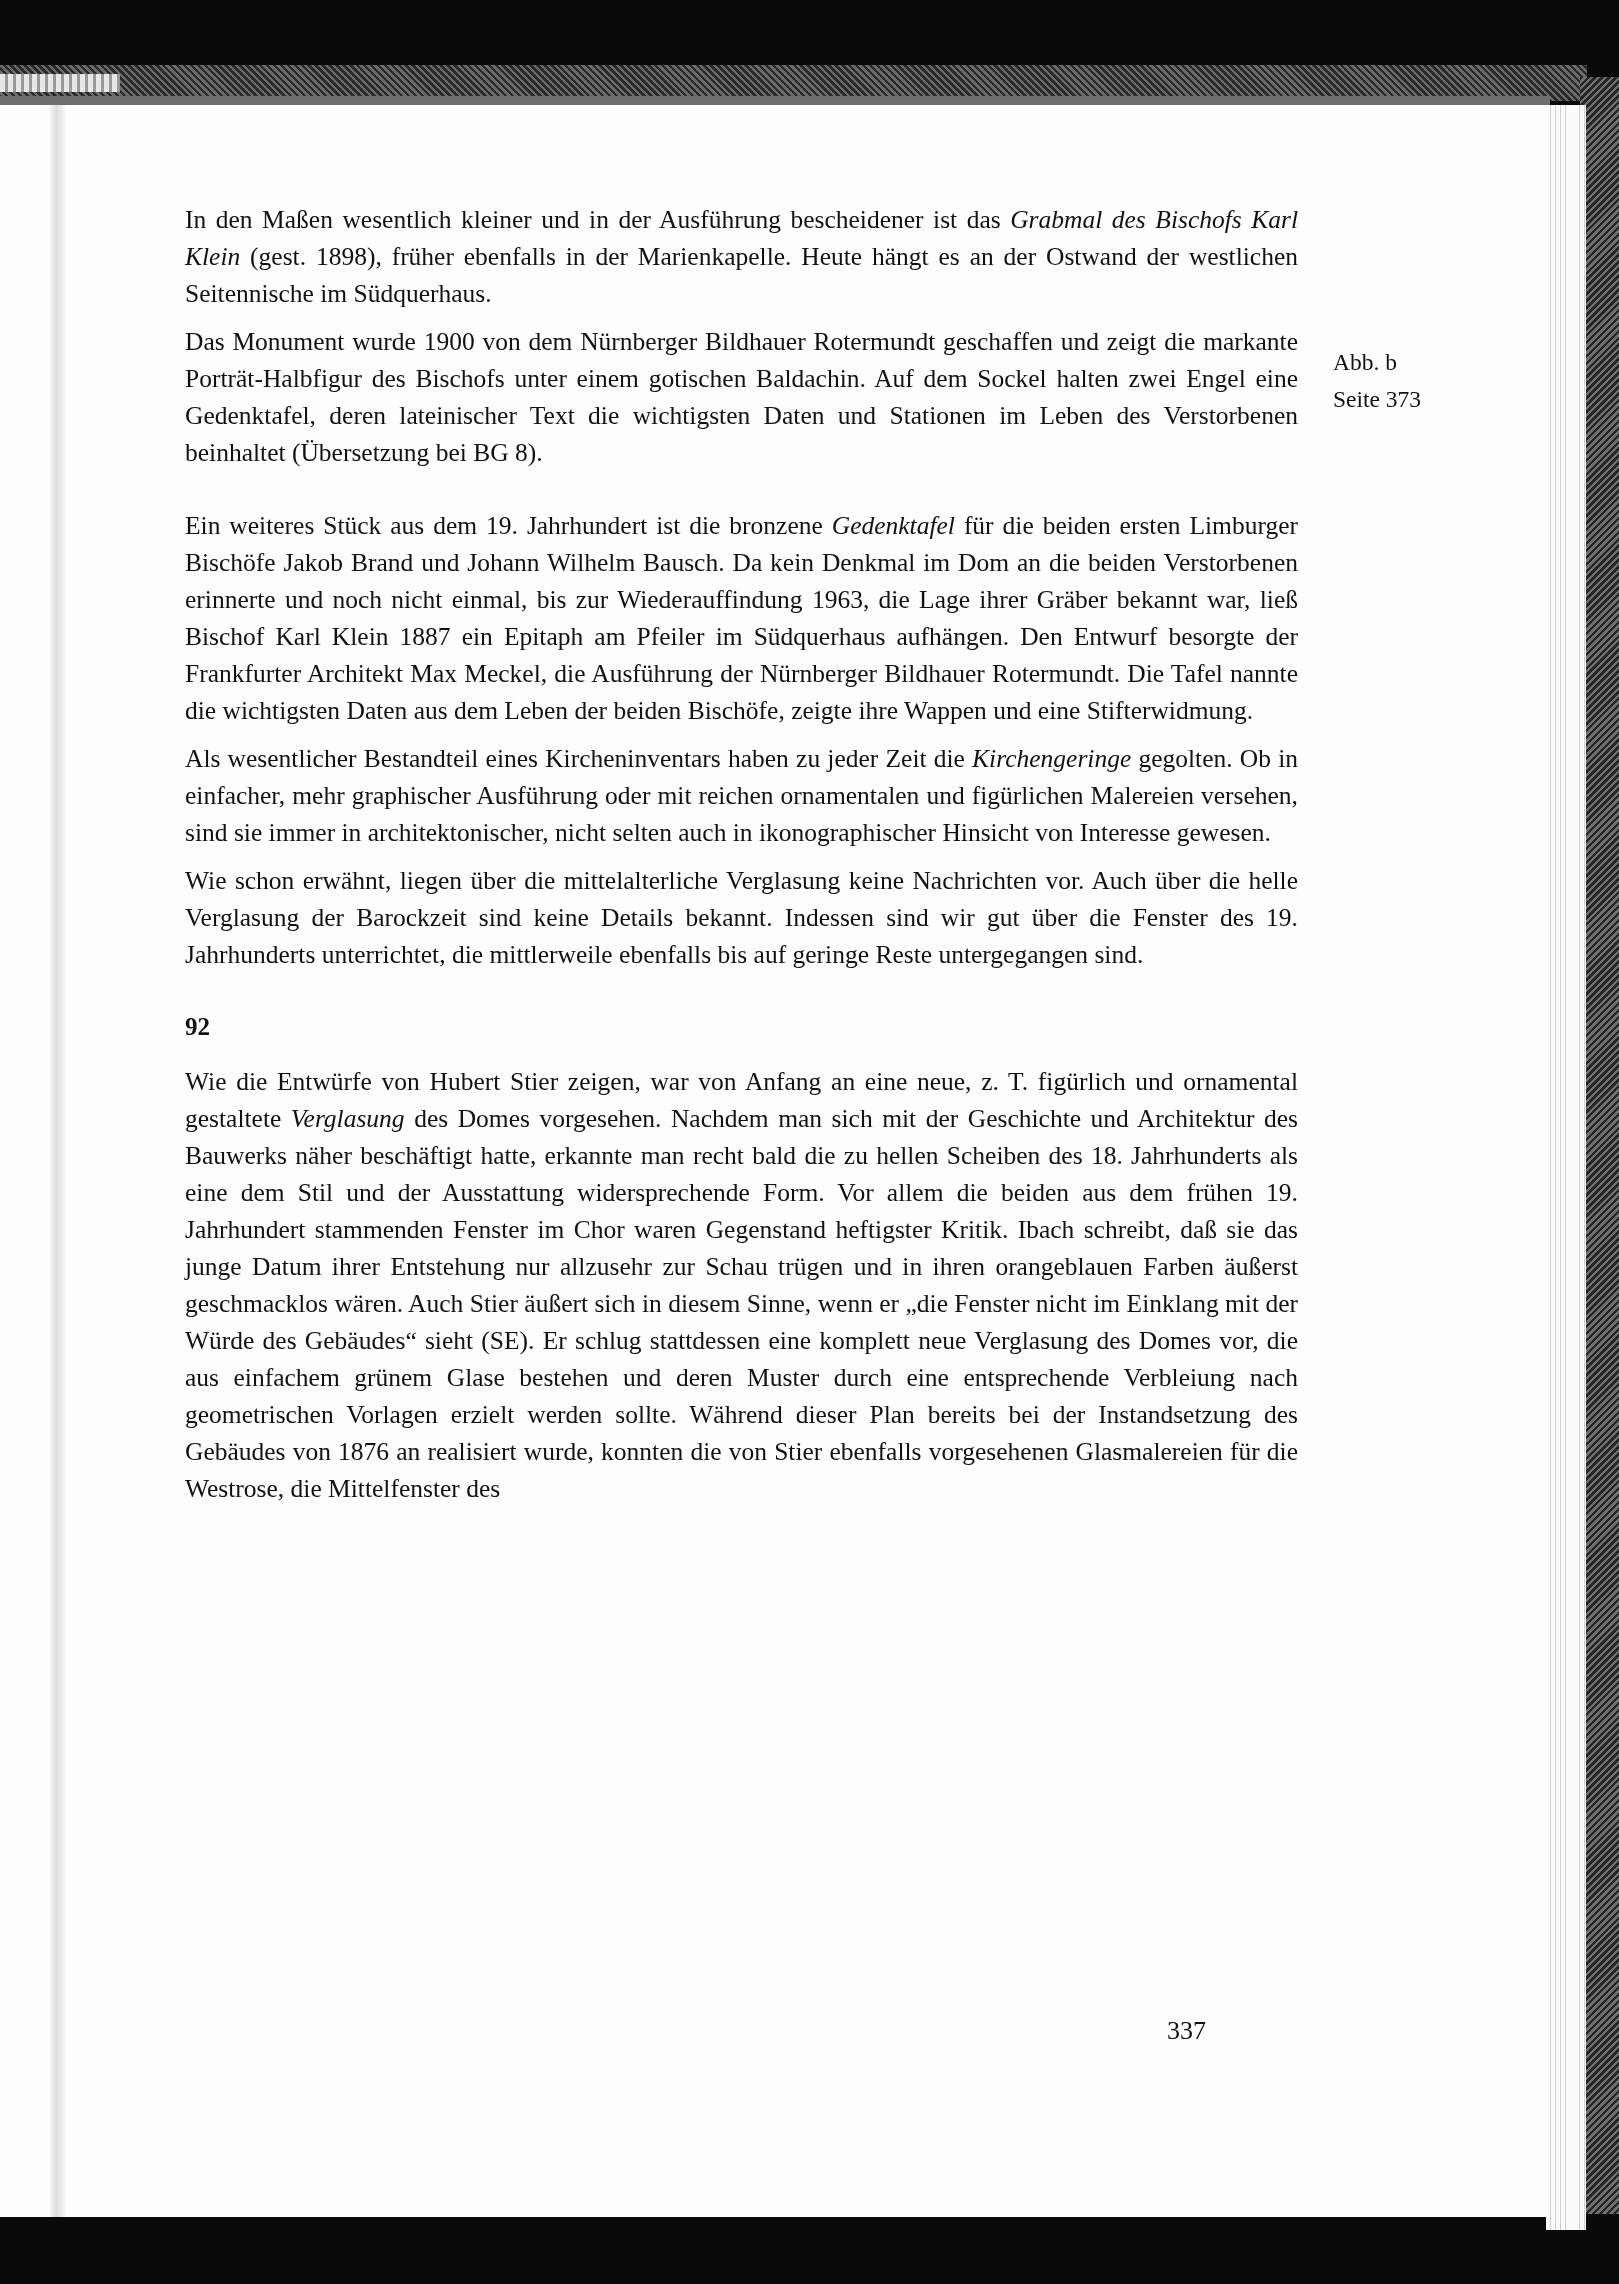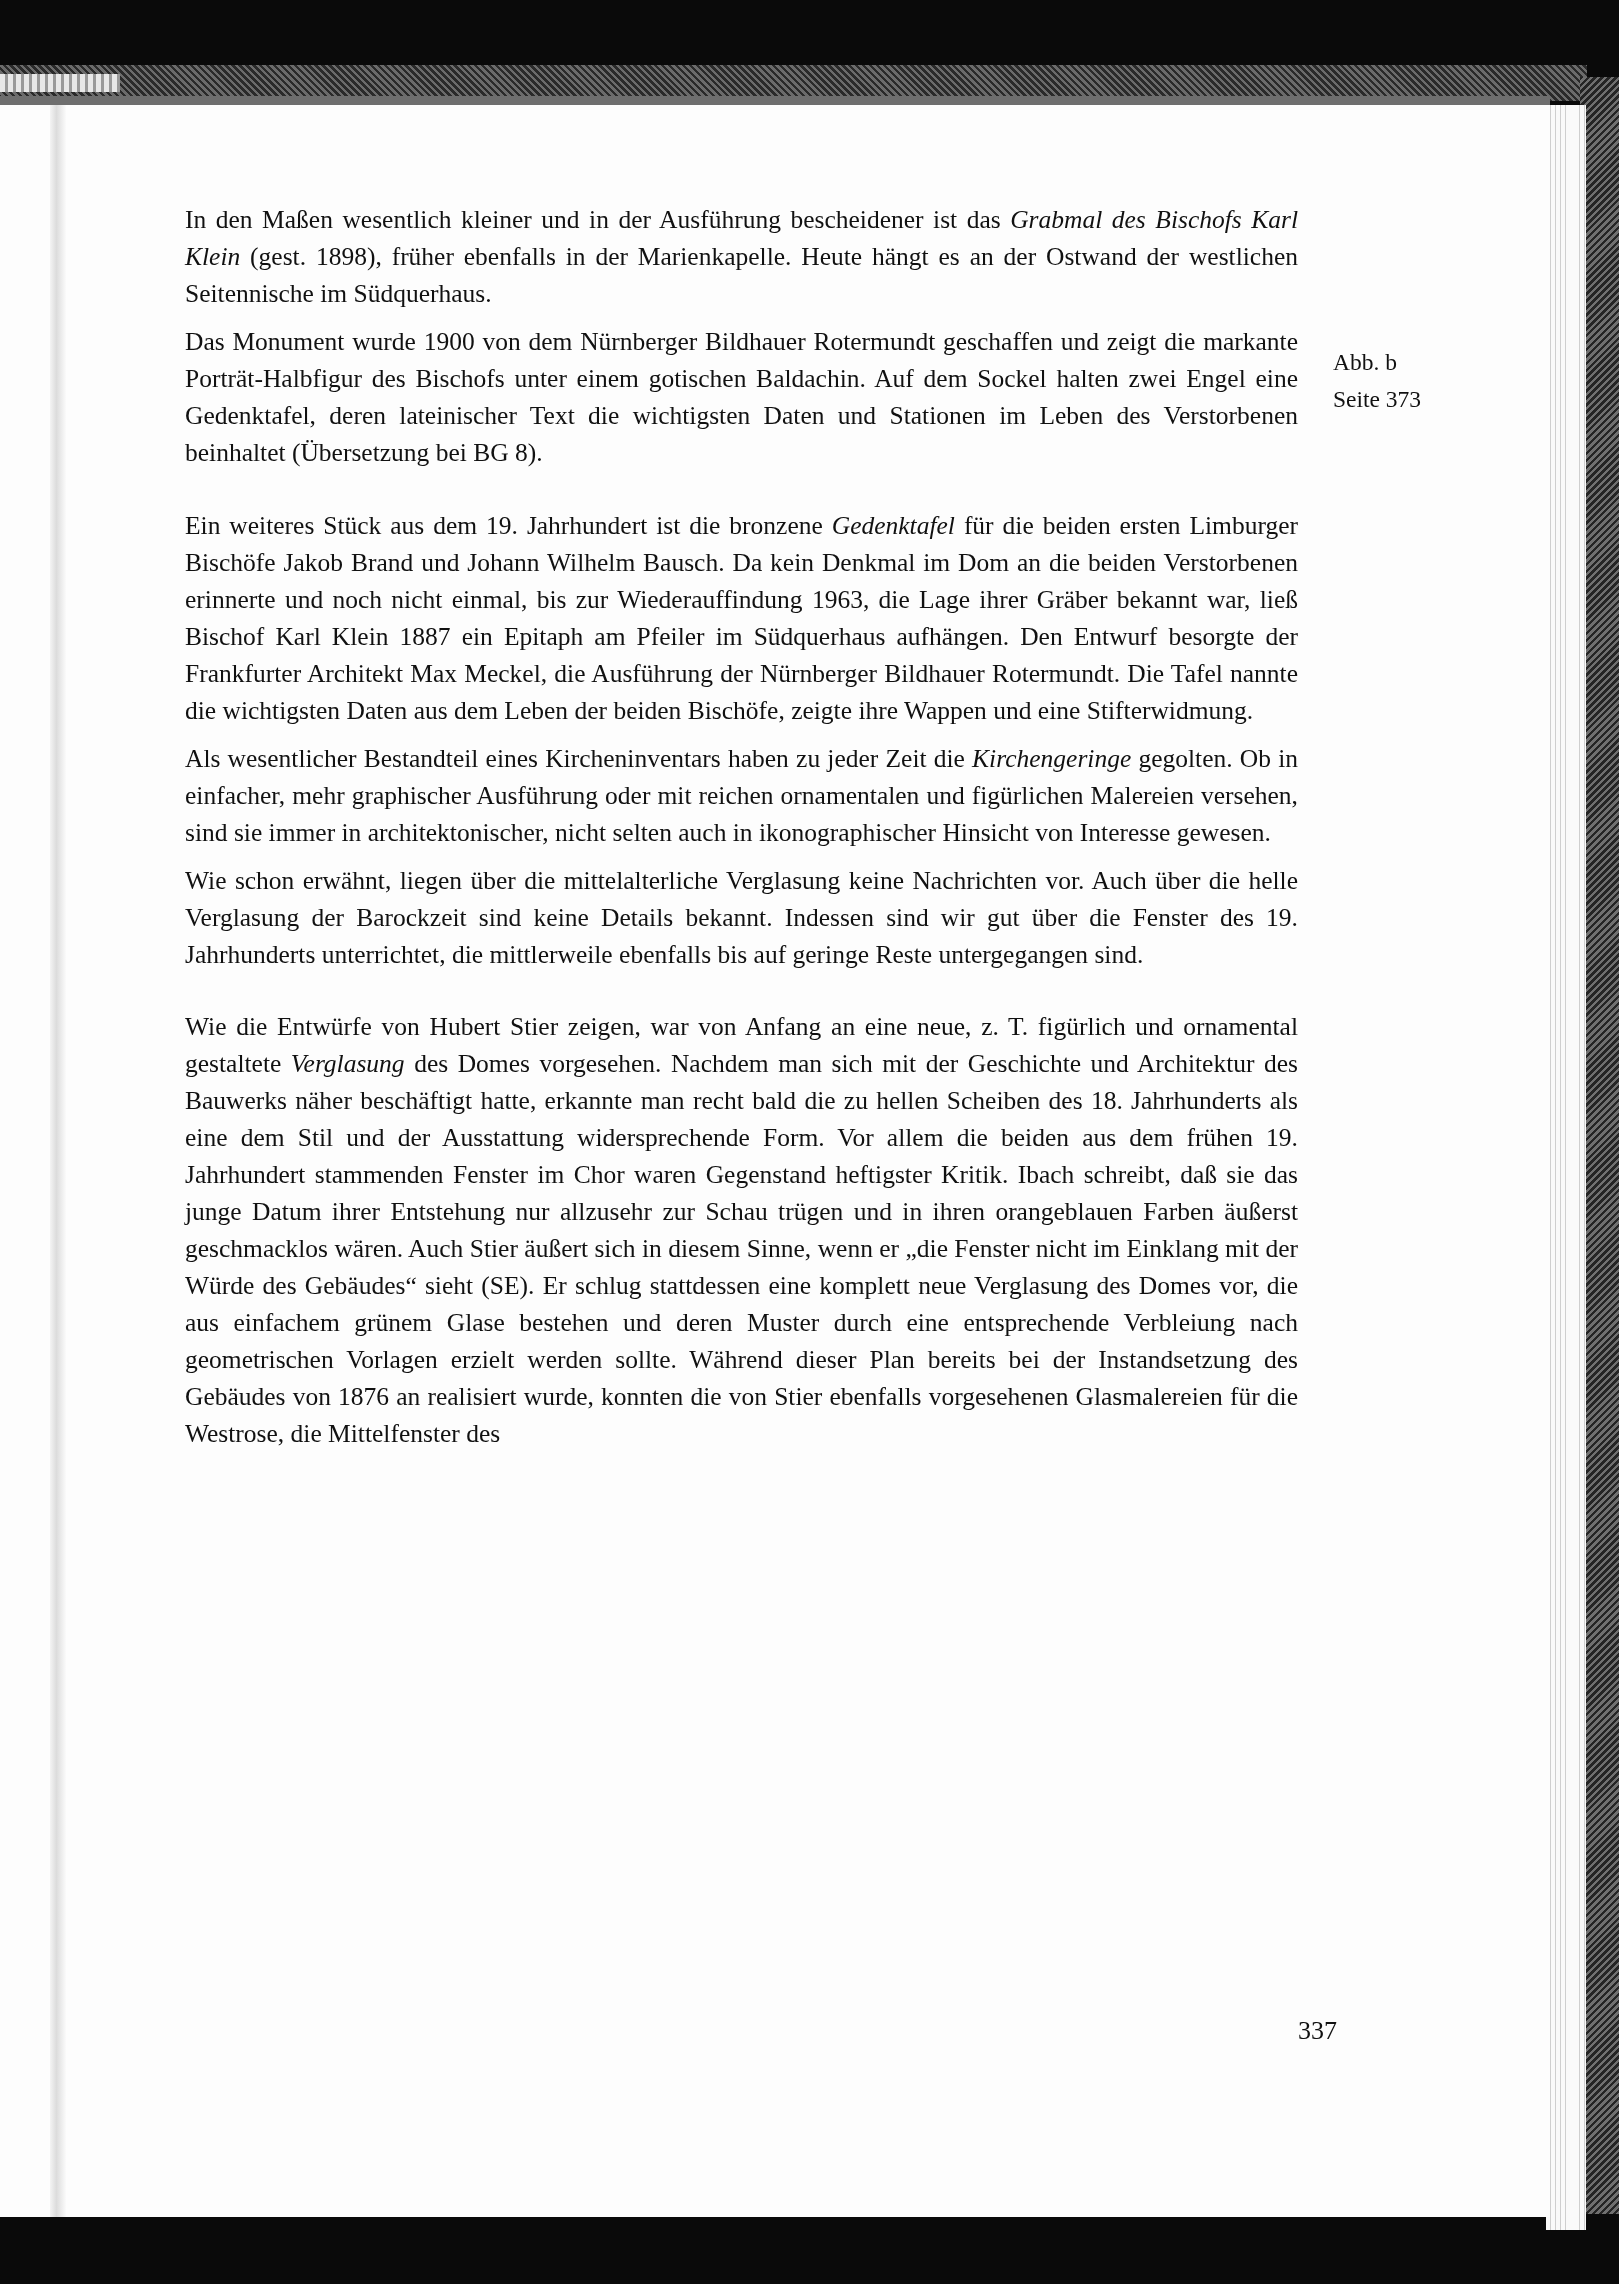--- a/index.html
+++ b/index.html
@@ -44,21 +44,21 @@
   .heading {
     font-weight:bold; font-size:25px; margin:0 0 18px 0; line-height:37px;
   }
   .para { margin:0 0 11.3px 0; }
   .section-gap { height:24px; }
   .margin-note {
     position:absolute; left:1325px; top:344px;
     font-size:23.5px; line-height:37px; color:#111; text-align:left;margin-left:8px;
   }
   .page-number {
-    position:absolute; left:1298px; top:2016px;
+    position:absolute; left:1167px; top:2016px;
     font-size:26px; color:#111;
   }
   i { font-style:italic; }
 </style>
 </head>
 <body>
 
 <div class="cloth-top"></div>
 <div class="ribbon"></div>
 <div class="cloth-right"></div>
@@ -84,18 +84,19 @@
 
   <div>
     <p class="para"><span>Ein weiteres Stück aus dem 19. Jahrhundert ist die bronzene </span><i>Gedenktafel</i><span> für die bei­den ersten Limburger Bischöfe Jakob Brand und Johann Wilhelm Bausch. Da kein Denkmal im Dom an die beiden Verstorbenen erinnerte und noch nicht einmal, bis zur Wiederauffindung 1963, die Lage ihrer Gräber bekannt war, ließ Bischof Karl Klein 1887 ein Epitaph am Pfeiler im Südquerhaus aufhängen. Den Entwurf besorgte der Frankfurter Architekt Max Meckel, die Ausführung der Nürnberger Bildhauer Roter­mundt. Die Tafel nannte die wichtigsten Daten aus dem Leben der beiden Bischöfe, zeigte ihre Wappen und eine Stifterwidmung.</span></p>
     <p class="para"><span>Als wesentlicher Bestandteil eines Kircheninventars haben zu jeder Zeit die </span><i>Kirchen­geringe</i><span> gegolten. Ob in einfacher, mehr graphischer Ausführung oder mit reichen orna­mentalen und figürlichen Malereien versehen, sind sie immer in architektonischer, nicht selten auch in ikonographischer Hinsicht von Interesse gewesen.</span></p>
     <p class="para"><span>Wie schon erwähnt, liegen über die mittelalterliche Verglasung keine Nachrichten vor. Auch über die helle Verglasung der Barockzeit sind keine Details bekannt. Indessen sind wir gut über die Fenster des 19. Jahrhunderts unterrichtet, die mittlerweile eben­falls bis auf geringe Reste untergegangen sind.</span></p>
   </div>
 
   <div class="section-gap"></div>
 
   <div>
+    <div class="heading">92</div>
     <p class="para"><span>Wie die Entwürfe von Hubert Stier zeigen, war von Anfang an eine neue, z. T. figürlich und ornamental gestaltete </span><i>Verglasung</i><span> des Domes vorgesehen. Nachdem man sich mit der Geschichte und Architektur des Bauwerks näher beschäftigt hatte, erkannte man recht bald die zu hellen Scheiben des 18. Jahrhunderts als eine dem Stil und der Aus­stattung widersprechende Form. Vor allem die beiden aus dem frühen 19. Jahrhundert stammenden Fenster im Chor waren Gegenstand heftigster Kritik. Ibach schreibt, daß sie das junge Datum ihrer Entstehung nur allzusehr zur Schau trügen und in ihren orangeblauen Farben äußerst geschmacklos wären. Auch Stier äußert sich in diesem Sinne, wenn er „die Fenster nicht im Einklang mit der Würde des Gebäudes“ sieht (SE). Er schlug stattdessen eine komplett neue Verglasung des Domes vor, die aus ein­fachem grünem Glase bestehen und deren Muster durch eine entsprechende Verblei­ung nach geometrischen Vorlagen erzielt werden sollte. Während dieser Plan bereits bei der Instandsetzung des Gebäudes von 1876 an realisiert wurde, konnten die von Stier ebenfalls vorgesehenen Glasmalereien für die Westrose, die Mittelfenster des</span></p>
   </div>
 </div>
 
 <div class="page-number">337</div>
 
 
 </body></html>

